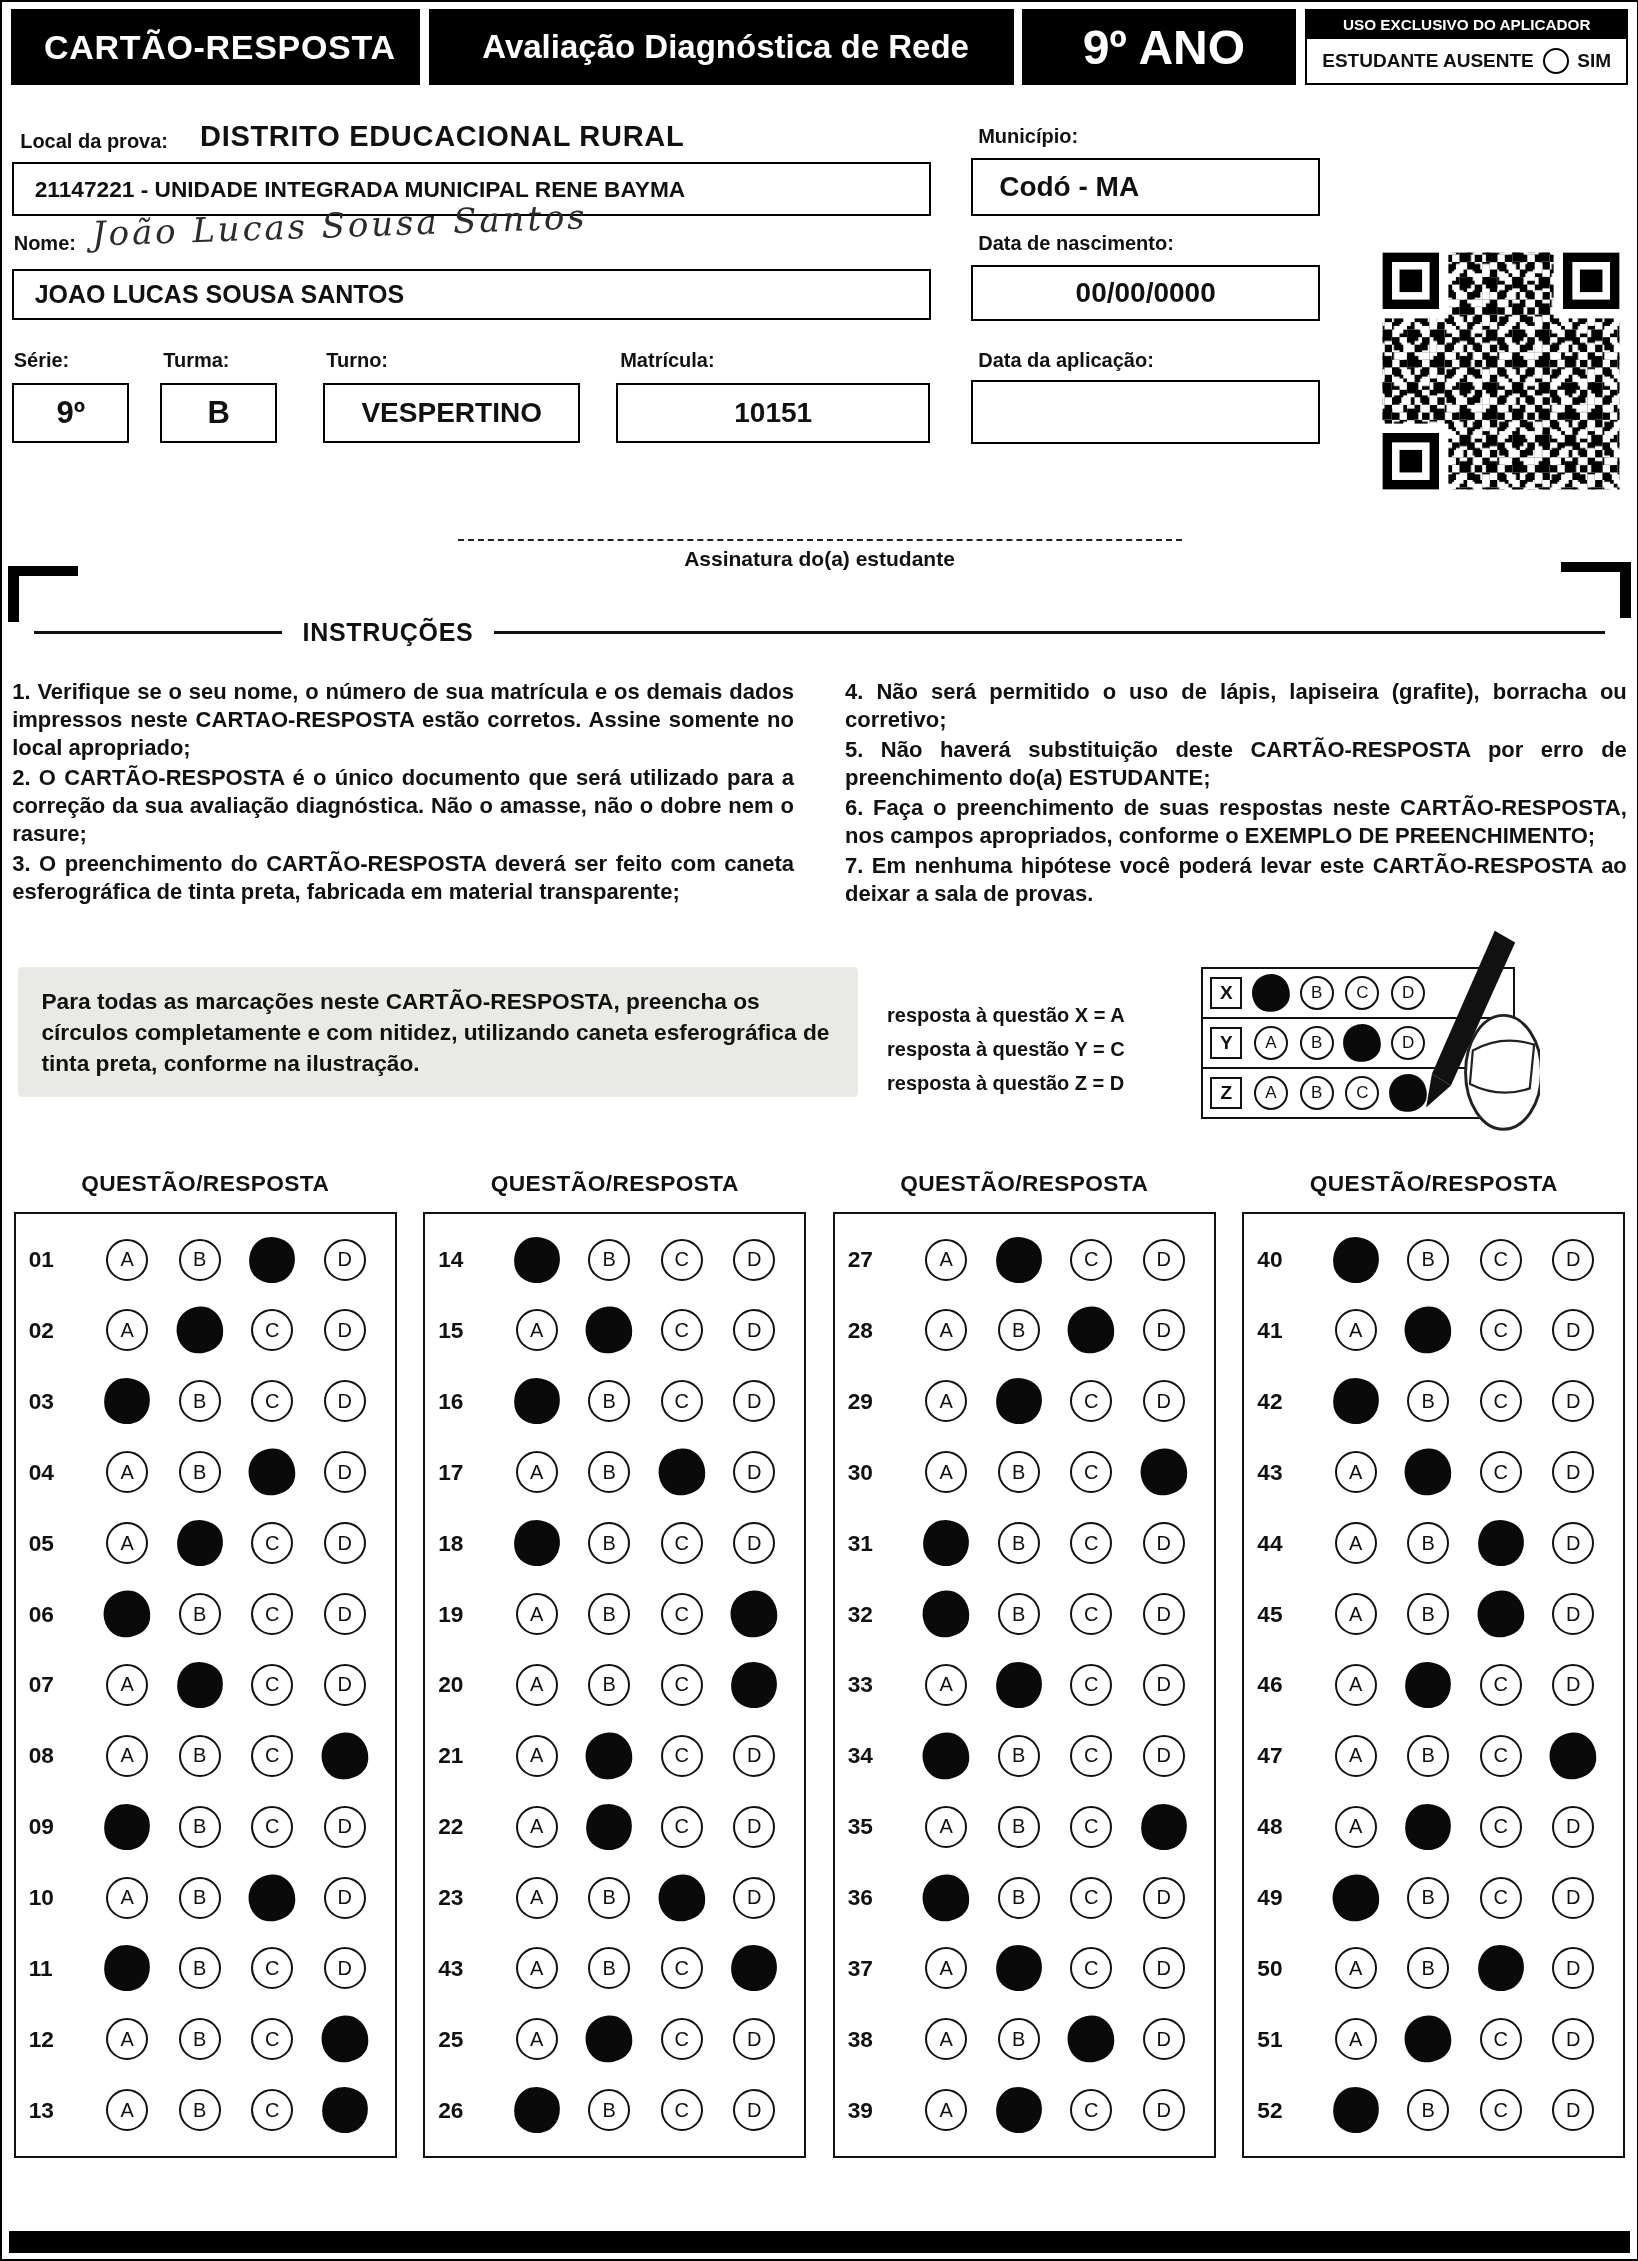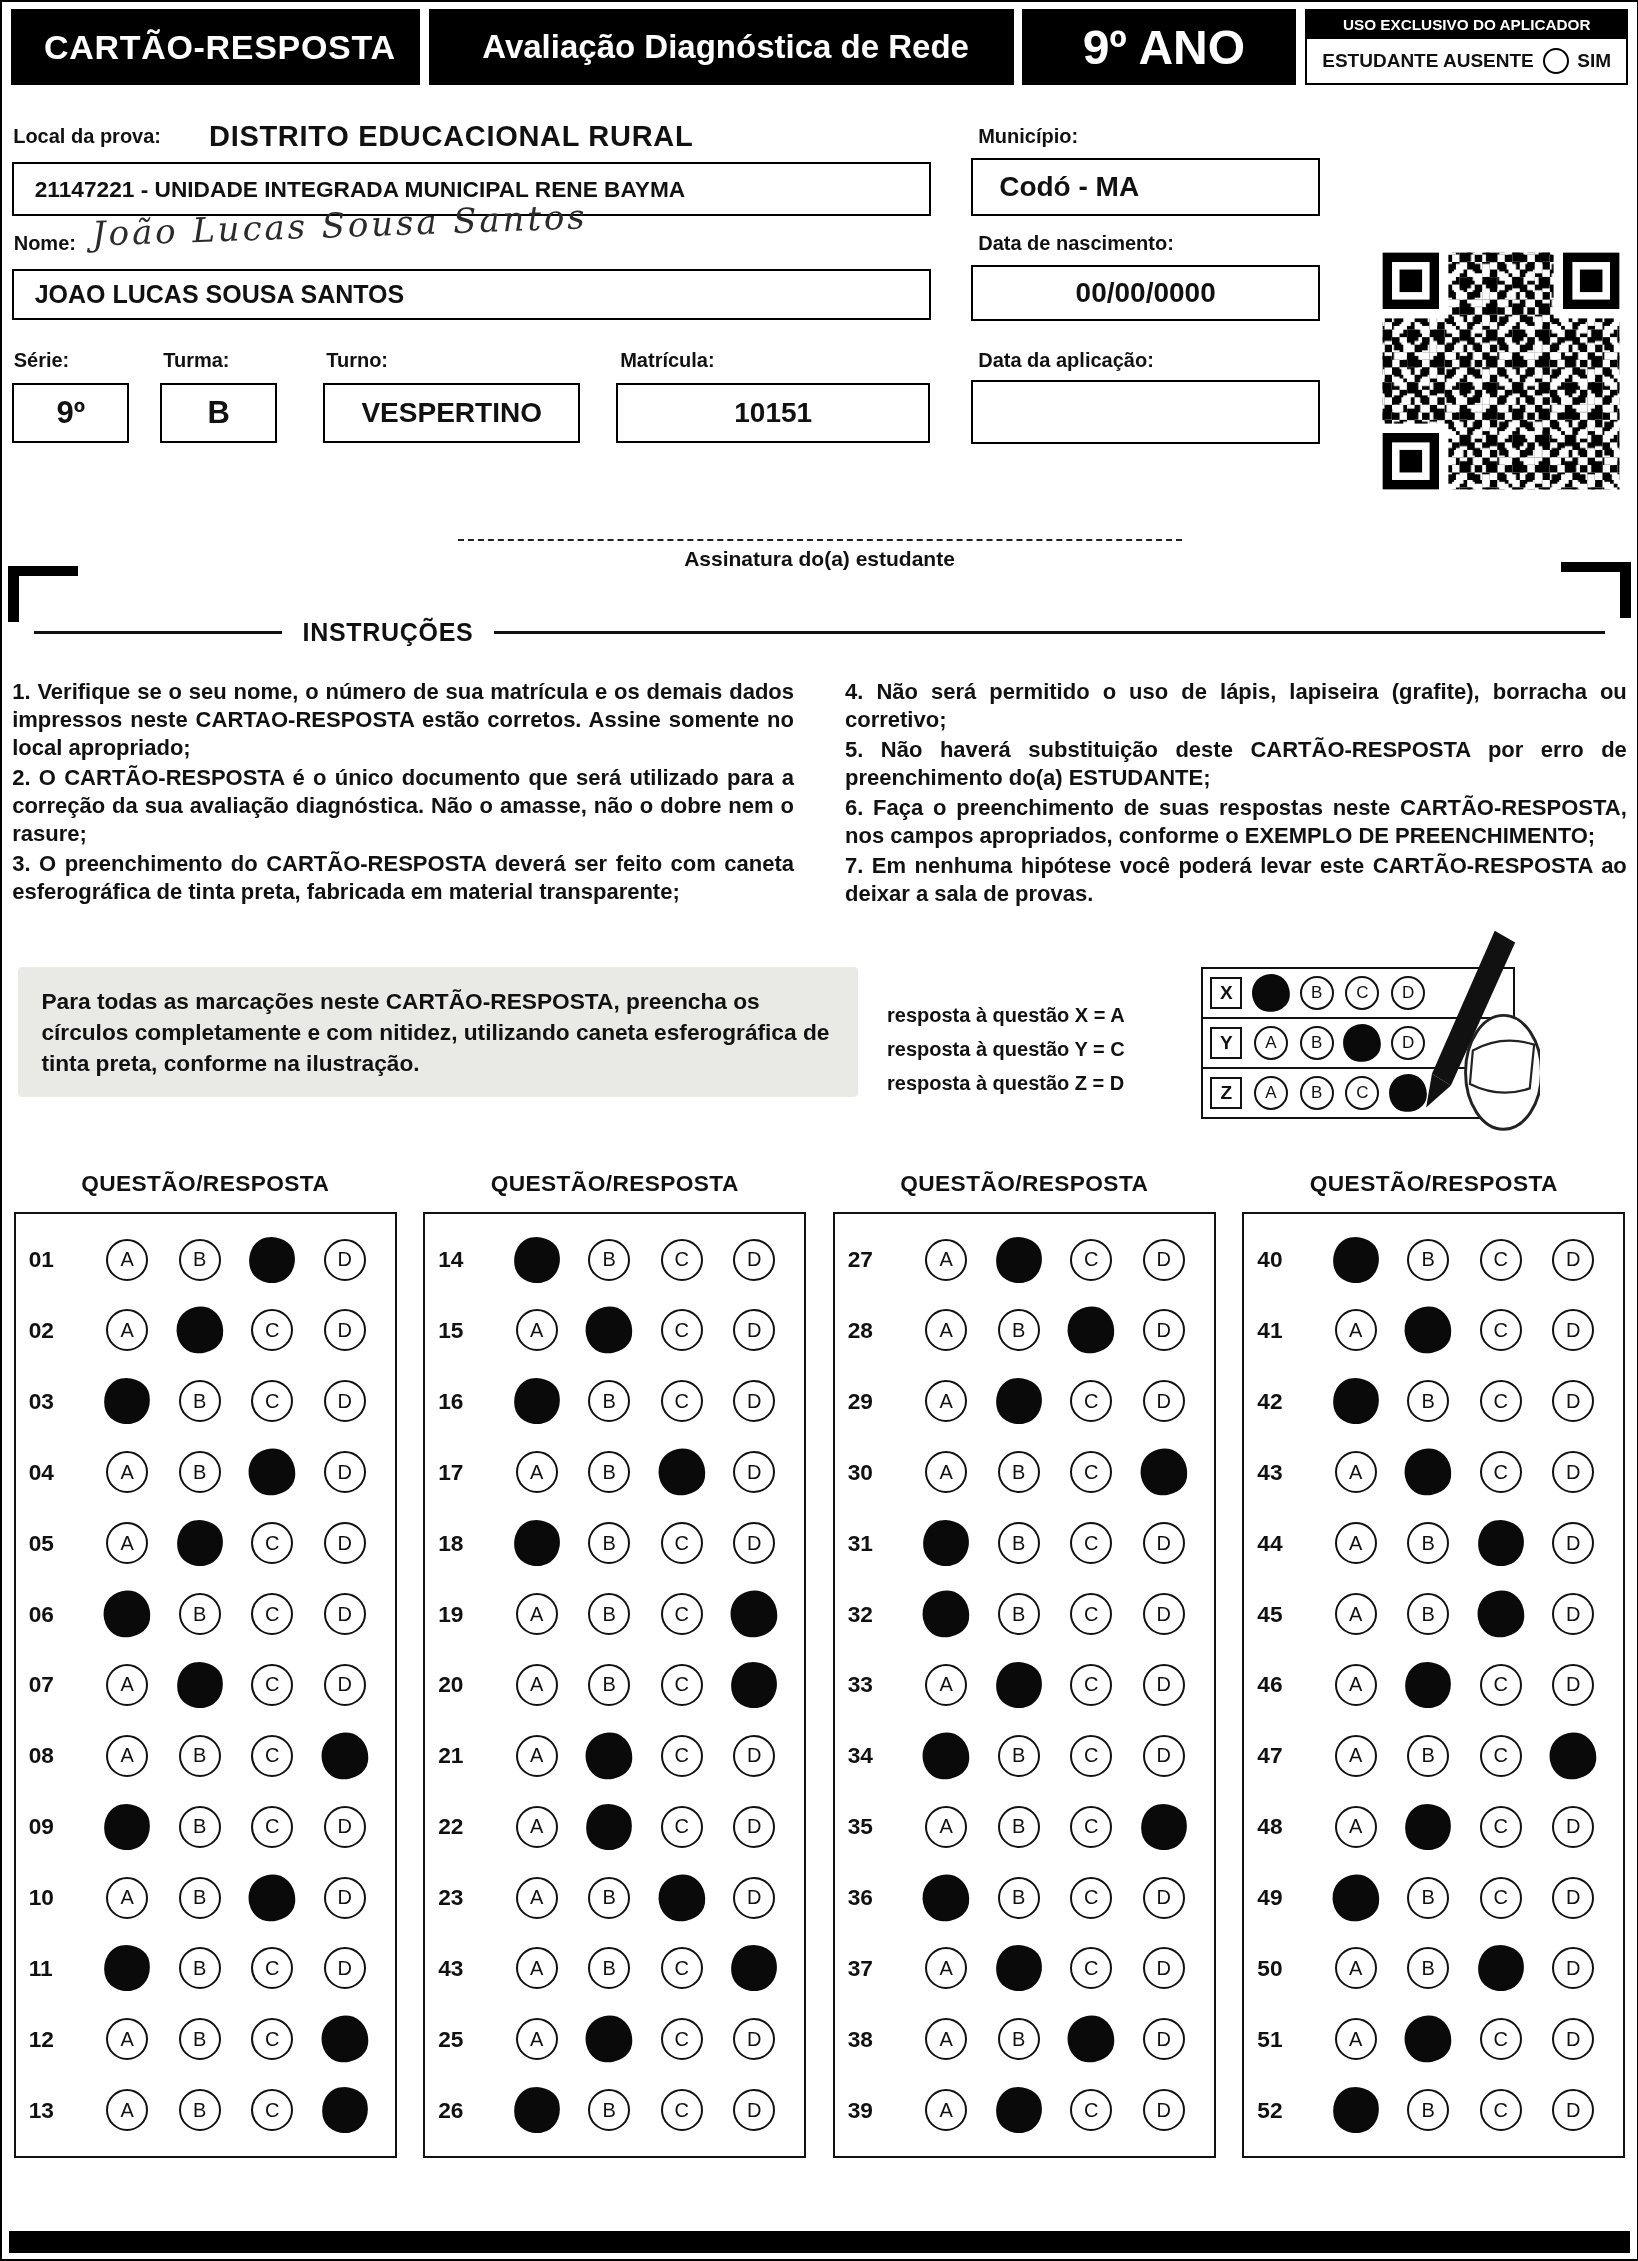--- a/index.html
+++ b/index.html
@@ -18,21 +18,21 @@
   .aplicador{flex:1;border:2.2px solid #000;display:flex;flex-direction:column;background:#fff;}
   .aplicador-top{background:#000;color:#fff;font-size:15.3px;font-weight:bold;text-align:center;padding:5.1px 0;}
   .aplicador-bottom{flex:1;display:flex;align-items:center;justify-content:center;gap:8.8px;
                     font-weight:bold;font-size:19px;}
   .absent-circle{width:26px;height:26px;border:2.2px solid #000;border-radius:50%;box-sizing:border-box;}
 
   
   .info{position:relative;height:409px;margin:32px 10.2px 0;}
   .sm-label{font-size:20px;font-weight:bold;position:absolute;white-space:nowrap;}
   .local-label{top:5.8px;left:1.5px;position:static;}
-  .local-row{position:absolute;top:2.9px;left:1px;display:flex;align-items:center;gap:48px;}
+  .local-row{position:absolute;top:2.9px;left:8px;display:flex;align-items:flex-end;gap:32px;}
   .local-value{font-size:29px;font-weight:bold;letter-spacing:0.7px;}
   .municipio-label{top:7.3px;left:966px;}
   .box{border:2.9px solid #000;box-sizing:border-box;display:flex;align-items:center;
        position:absolute;font-weight:bold;background:#fff;}
   .center{justify-content:center;}
   .school-box{top:45px;left:0;width:919px;height:54px;padding-left:20.5px;font-size:22.7px;}
   .municipio-box{top:41px;left:959px;width:349px;height:58px;padding-left:26px;font-size:28px;}
   .nome-label{top:115px;left:1.5px;}
   .handwritten{position:absolute;top:88px;left:80px;font-family:"DejaVu Serif",serif;
                font-style:italic;font-size:34px;color:#2b2b2b;letter-spacing:2.9px;

